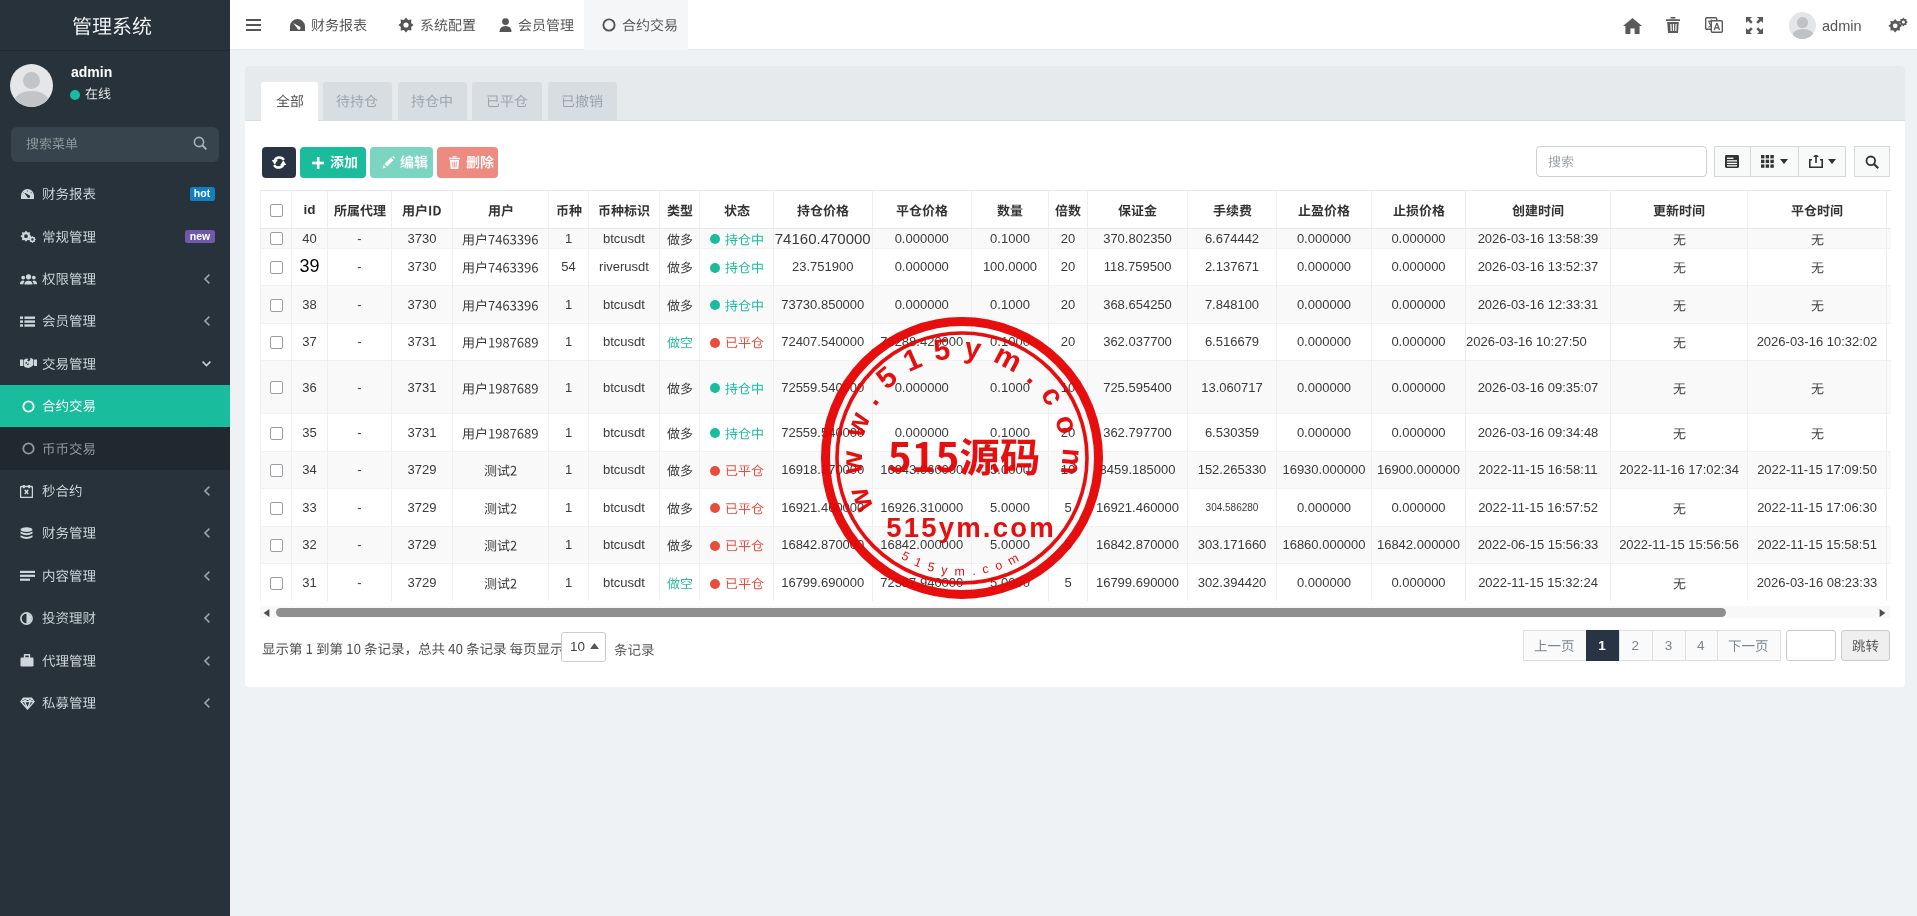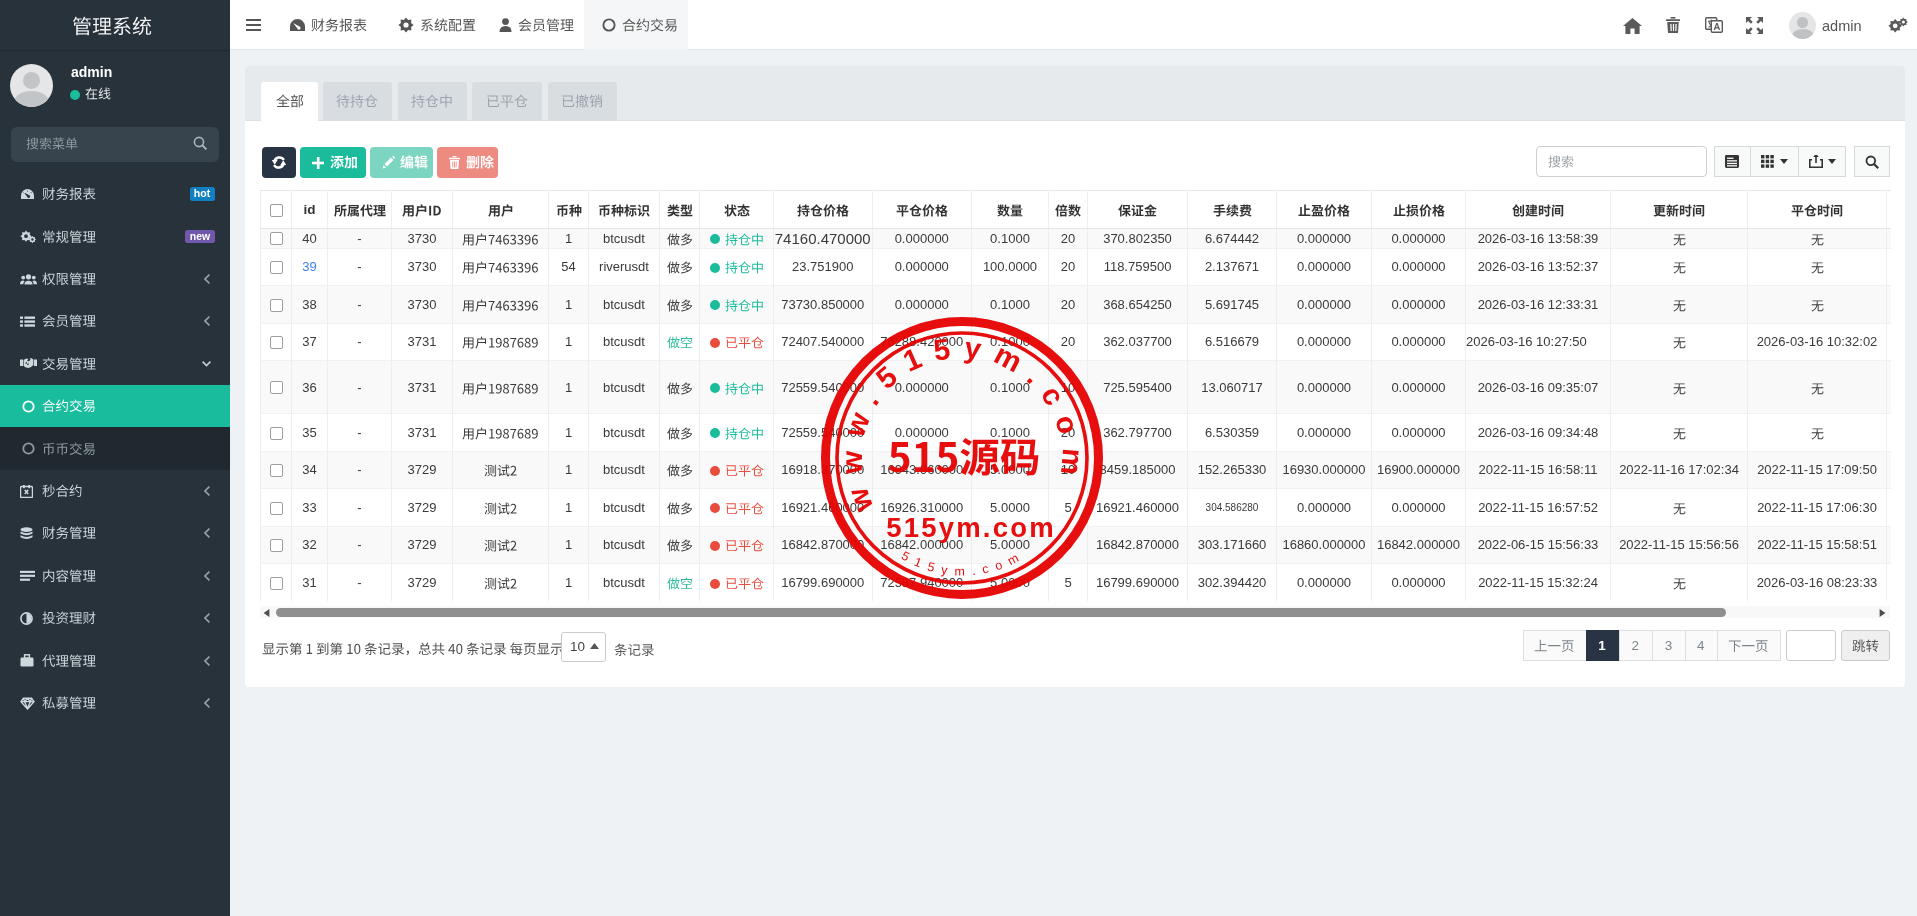--- a/index.html
+++ b/index.html
@@ -478,21 +478,21 @@
         <td style="border-left:1px solid #eceeef;text-align:center;vertical-align:middle;font-size:13px;color:#3a3a3a"><svg class="cj" style="width:13.0px;height:13px;color:#3a3a3a" viewBox="0 0 1000 1000">
             <use href="#g46"></use>
           </svg></td>
         <td style="border-left:1px solid #eceeef;text-align:center;vertical-align:middle;font-size:13px;color:#3a3a3a"><svg class="cj" style="width:13.0px;height:13px;color:#3a3a3a" viewBox="0 0 1000 1000">
             <use href="#g46"></use>
           </svg></td>
         <td style="border-left:1px solid #eceeef"></td>
       </tr>
       <tr style="height:37.5px;background:#fff">
         <td style="border-top:1px solid #f0f1f2;text-align:center;vertical-align:middle"><span style="display:inline-block;width:13px;height:13px;border:1px solid #9aa0a6;border-radius:2px;background:#fff;vertical-align:middle"></span></td>
-        <td style="border-top:1px solid #f0f1f2;border-left:1px solid #eceeef;text-align:center;vertical-align:middle;font-size:13px;color:#3b82f6">39</td>
+        <td style="border-top:1px solid #f0f1f2;border-left:1px solid #eceeef;text-align:center;vertical-align:middle;font-size:18px;color:#000000">39</td>
         <td style="border-top:1px solid #f0f1f2;border-left:1px solid #eceeef;text-align:center;vertical-align:middle;font-size:13px;color:#3a3a3a">-</td>
         <td style="border-top:1px solid #f0f1f2;border-left:1px solid #eceeef;text-align:center;vertical-align:middle;font-size:13px;color:#3a3a3a">3730</td>
         <td style="border-top:1px solid #f0f1f2;border-left:1px solid #eceeef;text-align:center;vertical-align:middle;font-size:13px;color:#3a3a3a"><svg class="cj" style="width:76.5px;height:13px;color:#3a3a3a" viewBox="0 0 5885 1000">
             <use href="#g44"></use>
           </svg></td>
         <td style="border-top:1px solid #f0f1f2;border-left:1px solid #eceeef;text-align:center;vertical-align:middle;font-size:13px;color:#3a3a3a">54</td>
         <td style="border-top:1px solid #f0f1f2;border-left:1px solid #eceeef;text-align:center;vertical-align:middle;font-size:13px;color:#3a3a3a">riverusdt</td>
         <td style="border-top:1px solid #f0f1f2;border-left:1px solid #eceeef;text-align:center;vertical-align:middle;font-size:13px;color:#3a3a3a"><svg class="cj" style="width:26.0px;height:13px;color:#3a3a3a" viewBox="0 0 2000 1000">
             <use href="#g45"></use>
           </svg></td>
@@ -530,21 +530,21 @@
             <use href="#g45"></use>
           </svg></td>
         <td style="border-top:1px solid #f0f1f2;border-left:1px solid #eceeef;text-align:center;vertical-align:middle;font-size:13px;color:#3a3a3a"><span style="display:inline-block;width:10px;height:10px;border-radius:50%;background:#1abc9c;vertical-align:middle;margin-right:5px"></span><svg class="cj" style="width:39.0px;height:13px;color:#1abc9c" viewBox="0 0 3000 1000">
             <use href="#g19"></use>
           </svg></td>
         <td style="border-top:1px solid #f0f1f2;border-left:1px solid #eceeef;text-align:center;vertical-align:middle;font-size:13px;color:#3a3a3a">73730.850000</td>
         <td style="border-top:1px solid #f0f1f2;border-left:1px solid #eceeef;text-align:center;vertical-align:middle;font-size:13px;color:#3a3a3a">0.000000</td>
         <td style="border-top:1px solid #f0f1f2;border-left:1px solid #eceeef;text-align:center;vertical-align:middle;font-size:13px;color:#3a3a3a">0.1000</td>
         <td style="border-top:1px solid #f0f1f2;border-left:1px solid #eceeef;text-align:center;vertical-align:middle;font-size:13px;color:#3a3a3a">20</td>
         <td style="border-top:1px solid #f0f1f2;border-left:1px solid #eceeef;text-align:center;vertical-align:middle;font-size:13px;color:#3a3a3a">368.654250</td>
-        <td style="border-top:1px solid #f0f1f2;border-left:1px solid #eceeef;text-align:center;vertical-align:middle;font-size:13px;color:#3a3a3a">5.691745</td>
+        <td style="border-top:1px solid #f0f1f2;border-left:1px solid #eceeef;text-align:center;vertical-align:middle;font-size:13px;color:#3a3a3a">7.848100</td>
         <td style="border-top:1px solid #f0f1f2;border-left:1px solid #eceeef;text-align:center;vertical-align:middle;font-size:13px;color:#3a3a3a">0.000000</td>
         <td style="border-top:1px solid #f0f1f2;border-left:1px solid #eceeef;text-align:center;vertical-align:middle;font-size:13px;color:#3a3a3a">0.000000</td>
         <td style="border-top:1px solid #f0f1f2;border-left:1px solid #eceeef;text-align:center;vertical-align:middle;font-size:13px;color:#3a3a3a">2026-03-16 12:33:31</td>
         <td style="border-top:1px solid #f0f1f2;border-left:1px solid #eceeef;text-align:center;vertical-align:middle;font-size:13px;color:#3a3a3a"><svg class="cj" style="width:13.0px;height:13px;color:#3a3a3a" viewBox="0 0 1000 1000">
             <use href="#g46"></use>
           </svg></td>
         <td style="border-top:1px solid #f0f1f2;border-left:1px solid #eceeef;text-align:center;vertical-align:middle;font-size:13px;color:#3a3a3a"><svg class="cj" style="width:13.0px;height:13px;color:#3a3a3a" viewBox="0 0 1000 1000">
             <use href="#g46"></use>
           </svg></td>
         <td style="border-top:1px solid #f0f1f2;border-left:1px solid #eceeef"></td>

